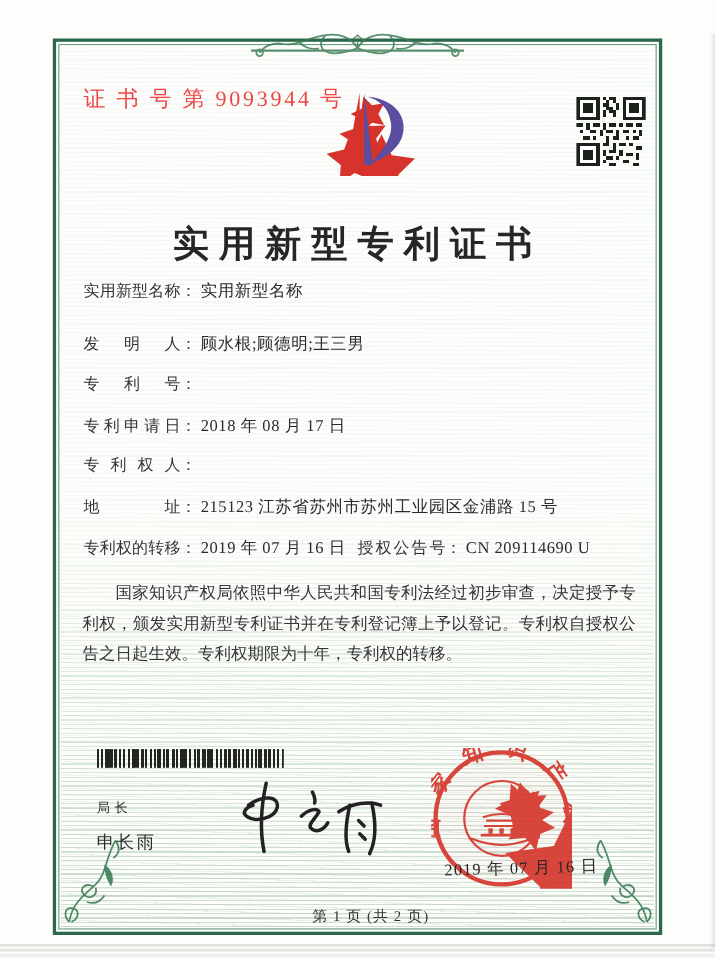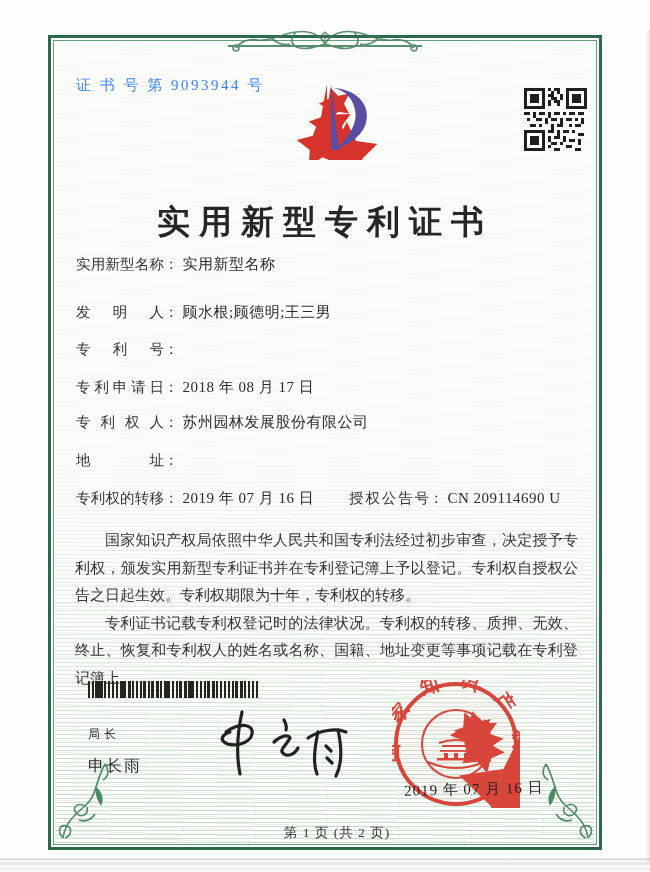--- a/index.html
+++ b/index.html
@@ -19,37 +19,37 @@
   }
   .guilloche{
     position:absolute;inset:4px;pointer-events:none;
     background:
       repeating-linear-gradient(0deg, rgba(116,166,124,.38) 0 1px, rgba(255,255,255,0) 1px 4px),
       repeating-linear-gradient(1.6deg, rgba(116,166,124,.16) 0 1px, rgba(255,255,255,0) 1px 6px);
     -webkit-mask-image:linear-gradient(180deg, rgba(0,0,0,.14) 0%, rgba(0,0,0,.14) 52%, rgba(0,0,0,.55) 72%, rgba(0,0,0,.95) 100%);
     mask-image:linear-gradient(180deg, rgba(0,0,0,.14) 0%, rgba(0,0,0,.14) 52%, rgba(0,0,0,.55) 72%, rgba(0,0,0,.95) 100%);
   }
   
-  .cert-no{position:absolute;left:76px;top:76px;font-size:15px;letter-spacing:2.5px;color:#3b82f6;white-space:nowrap;font-family:Liberation Serif, serif;}
+  .cert-no{position:absolute;left:76px;top:76px;font-size:20px;letter-spacing:2.5px;color:#ef4444;white-space:nowrap;font-family:Liberation Serif, serif;}
   .logo{position:absolute;left:268px;top:80px;width:112px;height:80px;}
   .qr{position:absolute;left:524px;top:88px;width:63px;height:63px;}
   .title{
     position:absolute;left:48px;width:554px;top:184px;text-align:center;
     font-size:33px;font-weight:600;letter-spacing:9px;color:#262626;white-space:nowrap;margin-top:16px;
   }
   
   .row{position:absolute;left:76px;width:505px;display:flex;align-items:baseline;font-size:15px;white-space:nowrap;}
   .row .lbl{
     display:inline-block;width:88px;font-size:14.5px;color:#333;
     text-align:justify;text-align-last:justify;-moz-text-align-last:justify;
   }
   .row .colon{font-size:14.5px;color:#333;}
   .row .val{margin-left:4px;letter-spacing:.5px;color:#2a2a2a;}
   .pair2{position:absolute;left:249px;top:0;display:flex;align-items:baseline;}
-  .pair2 .lbl{width:80px;margin-left:24px;}
+  .pair2 .lbl{width:80px;}
   
   .paras{position:absolute;left:75px;top:527px;width:503px;font-size:15px;line-height:27.5px;color:#343434;text-align:justify;}
   .paras p{margin:0;text-indent:2em;}
   
   .barcode{
     position:absolute;left:88px;top:681px;width:170px;height:17px;
     background:
       repeating-linear-gradient(90deg,#23261f 0 2px,rgba(0,0,0,0) 2px 4px),
       repeating-linear-gradient(90deg,#23261f 0 1px,rgba(0,0,0,0) 1px 7px),
       repeating-linear-gradient(90deg,rgba(0,0,0,0) 0 9px,#23261f 9px 12px,rgba(0,0,0,0) 12px 23px);
@@ -232,40 +232,39 @@
       <span class="colon">：</span>
   </div>
   <div class="row" style="top:378px">
     <span class="lbl">专利申请日</span>
       <span class="colon">：</span>
     <span class="val">2018 年 08 月 17 日</span>
   </div>
   <div class="row" style="top:413px">
     <span class="lbl">专利权人</span>
       <span class="colon">：</span>
-    <span class="val">苏州园林发展股份有限公司</span>
   </div>
   <div class="row" style="top:451px">
     <span class="lbl">地址</span>
       <span class="colon">：</span>
+    <span class="val">215123 江苏省苏州市苏州工业园区金浦路 15 号</span>
   </div>
   <div class="row" style="top:489px">
     <span class="lbl">专利权的转移</span>
       <span class="colon">：</span>
     <span class="val">2019 年 07 月 16 日</span>
     <span class="pair2">
       <span class="lbl">授权公告号</span>
         <span class="colon">：</span>
       <span class="val">CN 209114690 U</span>
     </span>
   </div>
 
   <div class="paras">
     <p>国家知识产权局依照中华人民共和国专利法经过初步审查，决定授予专利权，颁发实用新型专利证书并在专利登记簿上予以登记。专利权自授权公告之日起生效。专利权期限为十年，专利权的转移。</p>
-    <p>专利证书记载专利权登记时的法律状况。专利权的转移、质押、无效、终止、恢复和专利权人的姓名或名称、国籍、地址变更等事项记载在专利登记簿上。</p>
   </div>
 
   <div class="barcode"></div>
   <div class="officer-title">局长</div>
   <div class="officer-name">申长雨</div>
 
   <svg class="signature" viewBox="0 0 160 92">
     <g stroke="#222222" stroke-width="3.2" stroke-linecap="round" fill="none">
       <path d="M46,14 C42,32 40,56 44,76"></path>
       <path d="M30,34 C44,24 58,26 56,36 C54,46 36,50 28,44 C24,41 27,36 34,34"></path>

